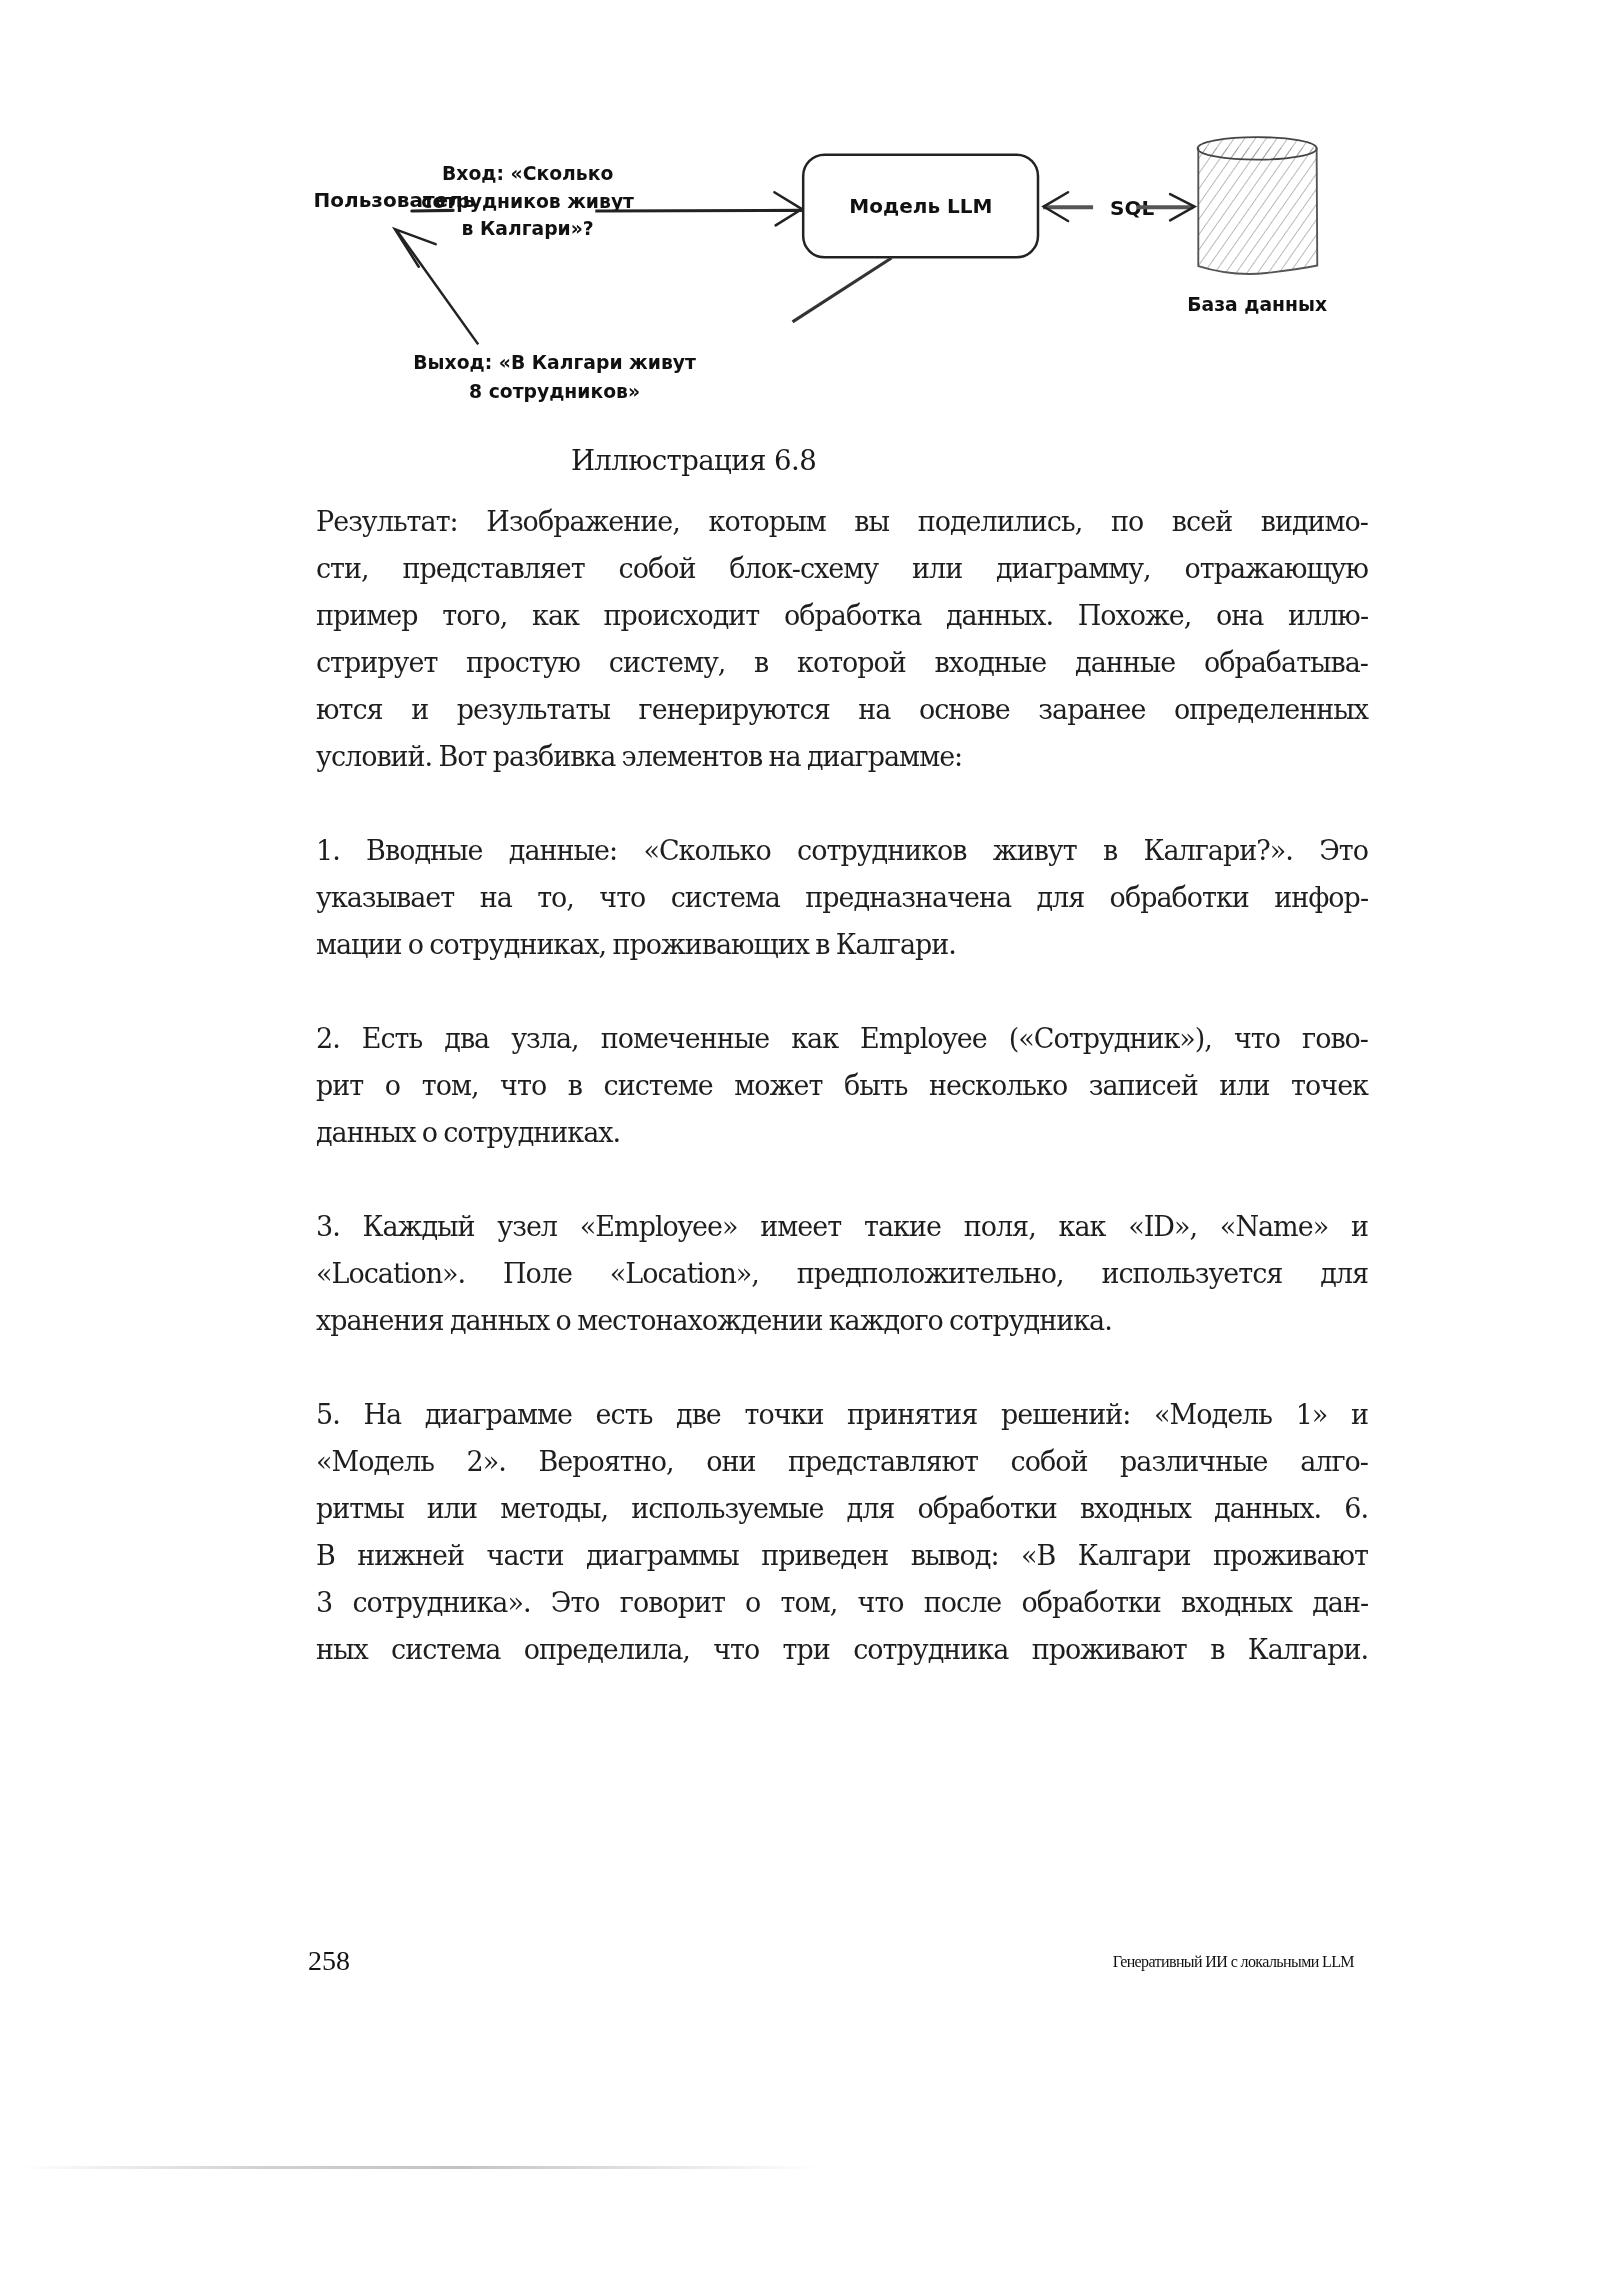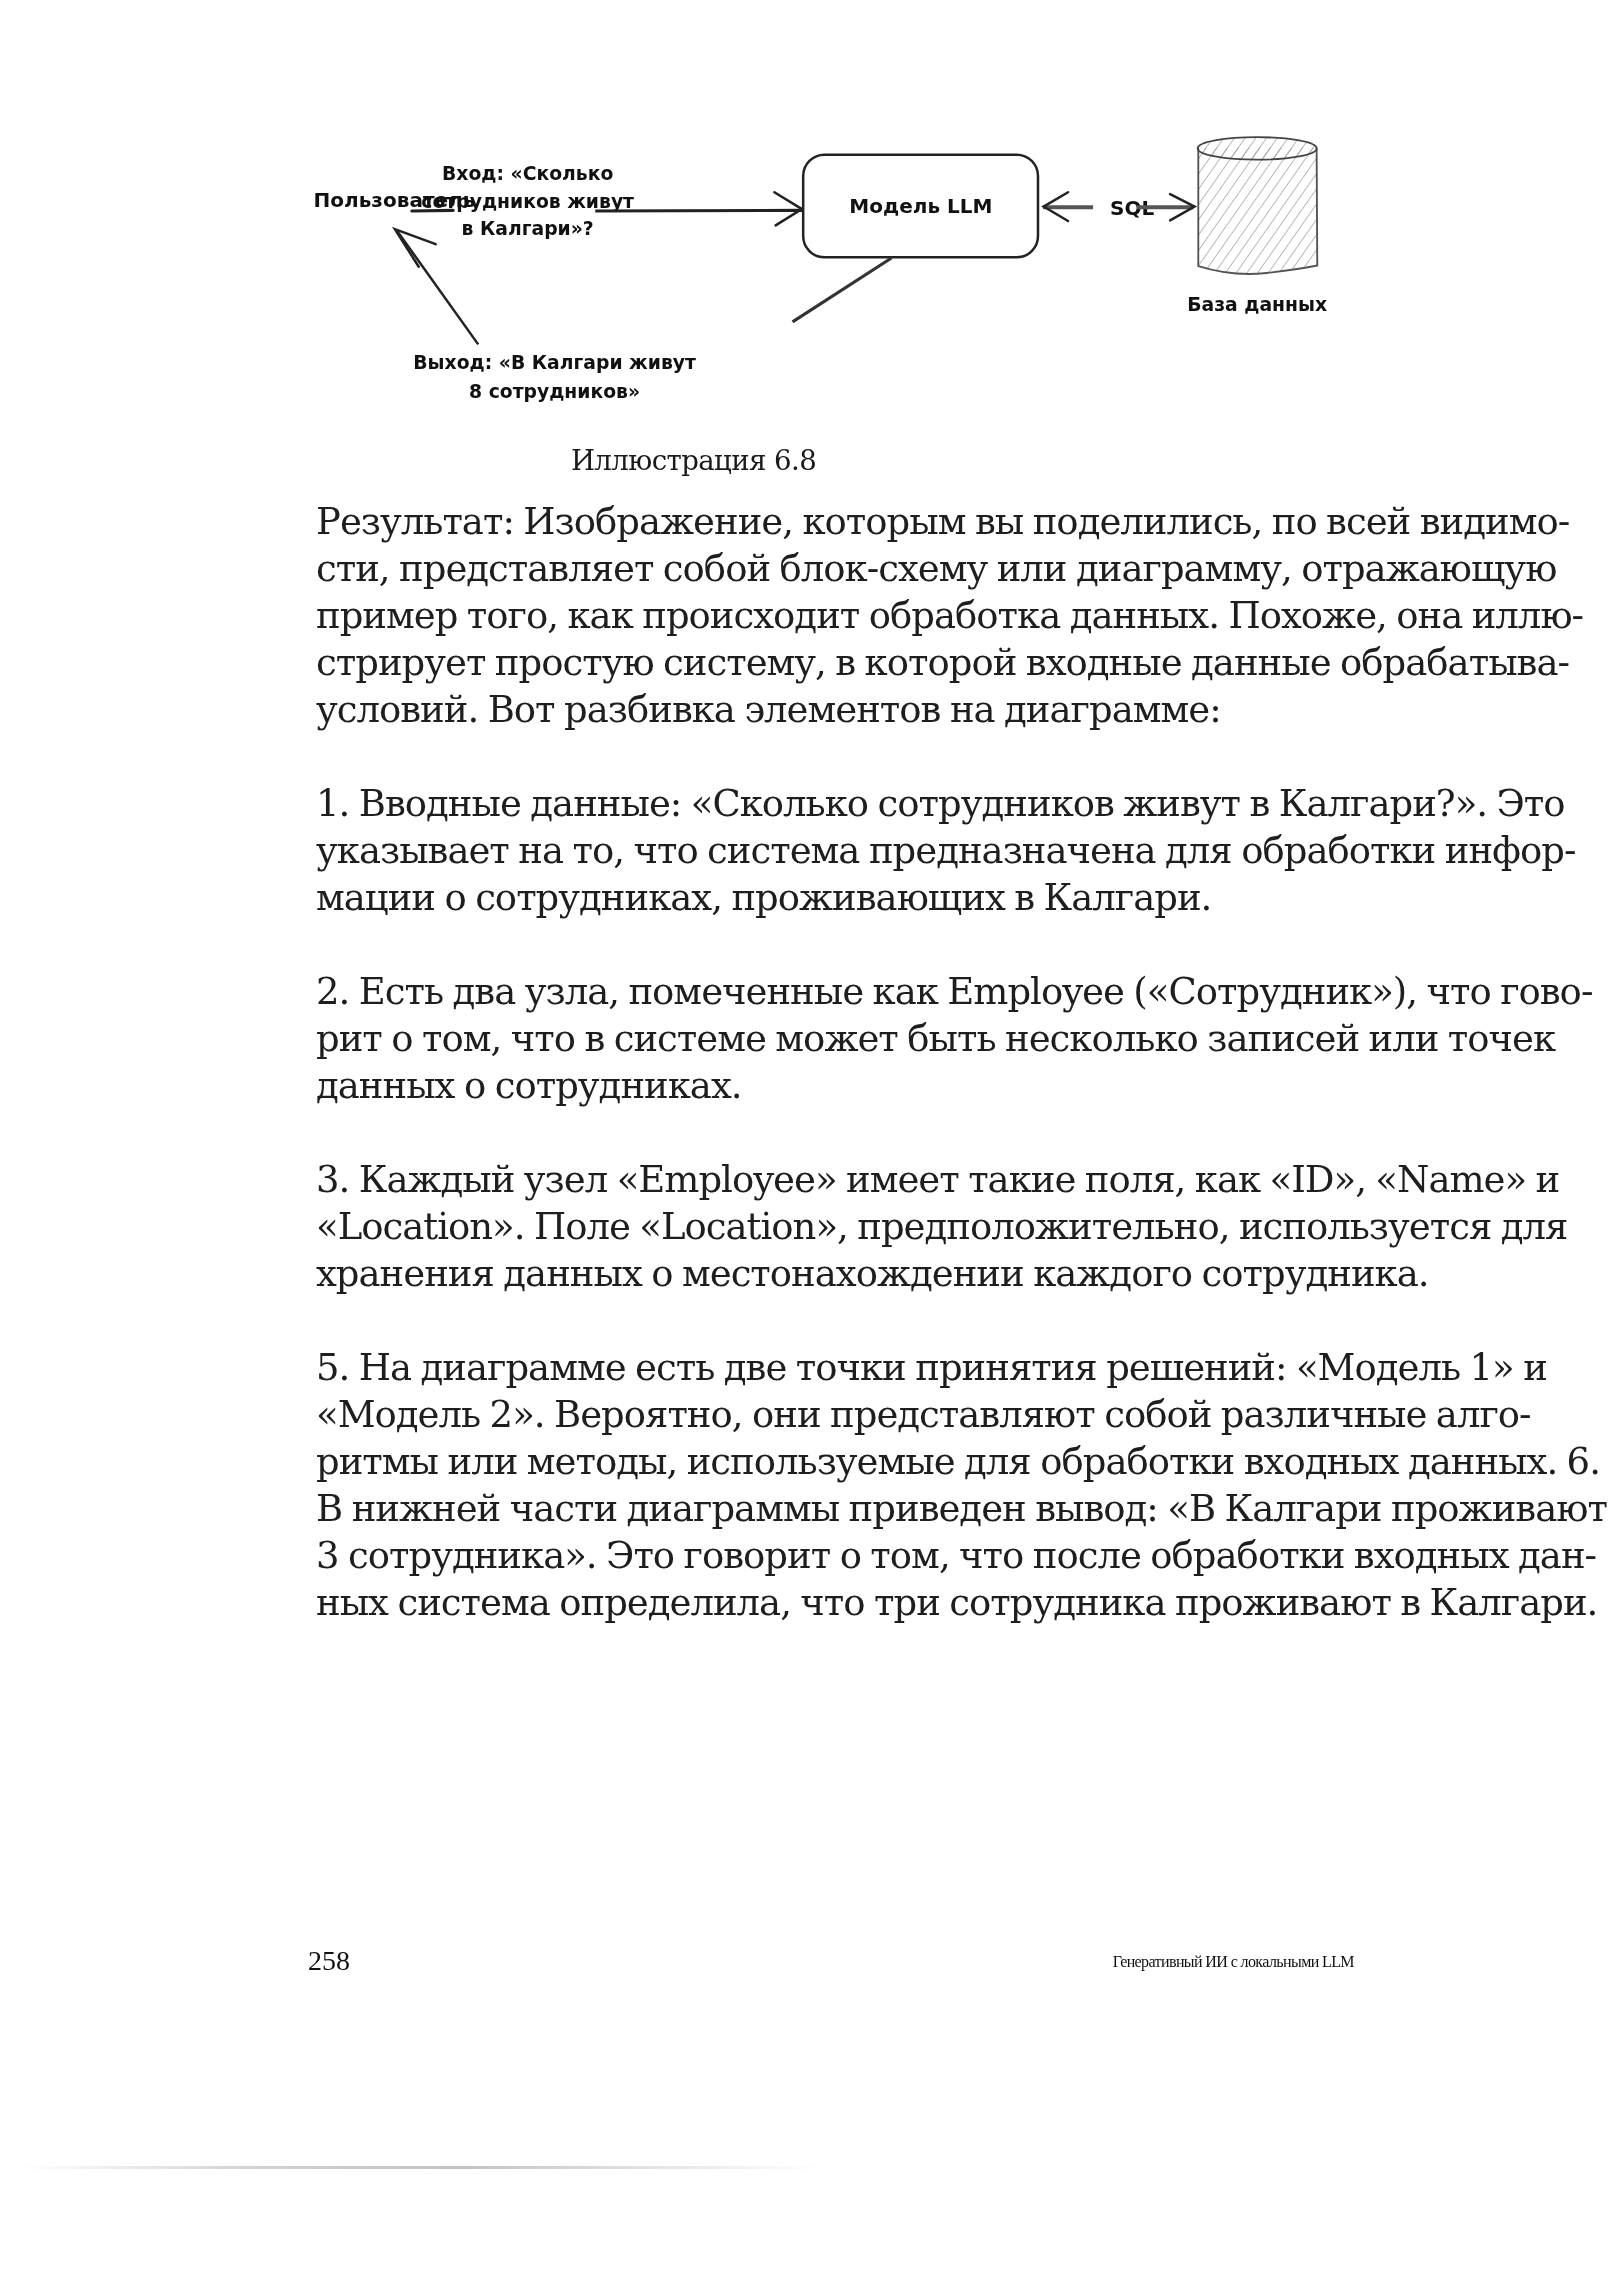--- a/index.html
+++ b/index.html
@@ -3,21 +3,21 @@
   <meta charset="utf-8">
   <style>
     html, body { margin: 0; padding: 0; background: #ffffff; }
     body { width: 1623px; height: 2295px; position: relative; overflow: hidden; color: #1a1a1a; }
     .page { position: absolute; left: 0; top: 0; width: 1623px; height: 2295px; background: #fff; }
     .diagram { position: absolute; left: 301px; top: 125px; width: 1077px; height: 301px; }
     .hand { font-family: "DejaVu Sans", sans-serif; font-weight: bold; fill: #111; }
     .caption { position: absolute; left: 0; width: 1387px; top: 442px; text-align: center;
       font-family: "DejaVu Serif", serif; font-size: 27.6px; line-height: 38px; color: #1a1a1a; letter-spacing: -0.6px; }
     .body { position: absolute; left: 316px; width: 1052px; top: 498px;
-      font-family: "DejaVu Serif", serif; font-size: 37px; line-height: 47px; color: #1e1e1e; letter-spacing: -1px; word-spacing: -1.3px; }
+      font-family: "DejaVu Serif", serif; font-size: 27px; line-height: 47px; color: #1e1e1e; letter-spacing: -1px; word-spacing: -1.3px; }
     .body p { margin: 0; }
     .body .para { margin-bottom: 47px; }
     .body .line { display: block; white-space: nowrap; text-align: justify; text-align-last: justify; }
     .body .line.last { text-align-last: left; }
     .footer-num { position: absolute; left: 308px; top: 1945px; font-family: "Liberation Serif", serif; font-size: 28px; color: #111; }
     .footer-title { position: absolute; right: 269px; top: 1953px; font-family: "Liberation Serif", serif; font-size: 16px; color: #111; letter-spacing: -0.6px; }
     .scan-line { position: absolute; left: 19px; top: 2166px; width: 802px; height: 3.1px;
       background: linear-gradient(to right, rgba(200,200,200,0), rgba(190,190,190,0.7) 30%, rgba(180,180,180,0.8) 55%, rgba(200,200,200,0)); filter: blur(0.6px); }
   </style>
 </head>
@@ -71,20 +71,21 @@
   </svg>
 
   <div class="caption">Иллюстрация 6.8</div>
 
   <div class="body">
     <p class="para">
       <span class="line">Результат: Изображение, которым вы поделились, по всей видимо-</span>
       <span class="line">сти, представляет собой блок-схему или диаграмму, отражающую</span>
       <span class="line">пример того, как происходит обработка данных. Похоже, она иллю-</span>
       <span class="line">стрирует простую систему, в которой входные данные обрабатыва-</span>
+      <span class="line">ются и результаты генерируются на основе заранее определенных</span>
       <span class="line last">условий. Вот разбивка элементов на диаграмме:</span>
     </p>
     <p class="para">
       <span class="line">1. Вводные данные: «Сколько сотрудников живут в Калгари?». Это</span>
       <span class="line">указывает на то, что система предназначена для обработки инфор-</span>
       <span class="line last">мации о сотрудниках, проживающих в Калгари.</span>
     </p>
     <p class="para">
       <span class="line">2. Есть два узла, помеченные как  Employee («Сотрудник»), что гово-</span>
       <span class="line">рит о том, что в системе может быть несколько записей или точек</span>

